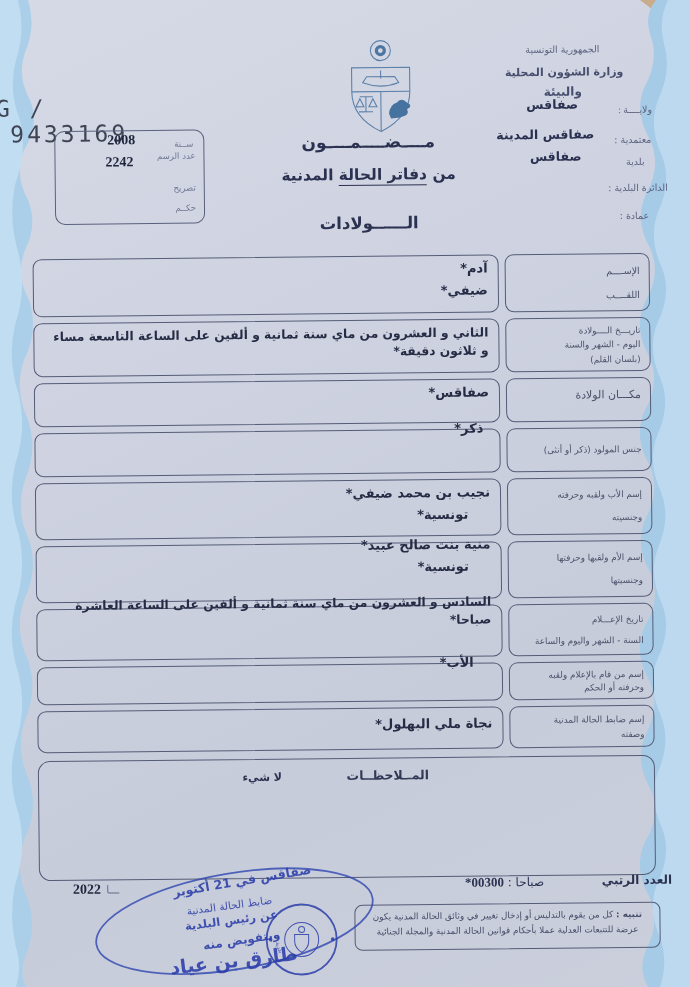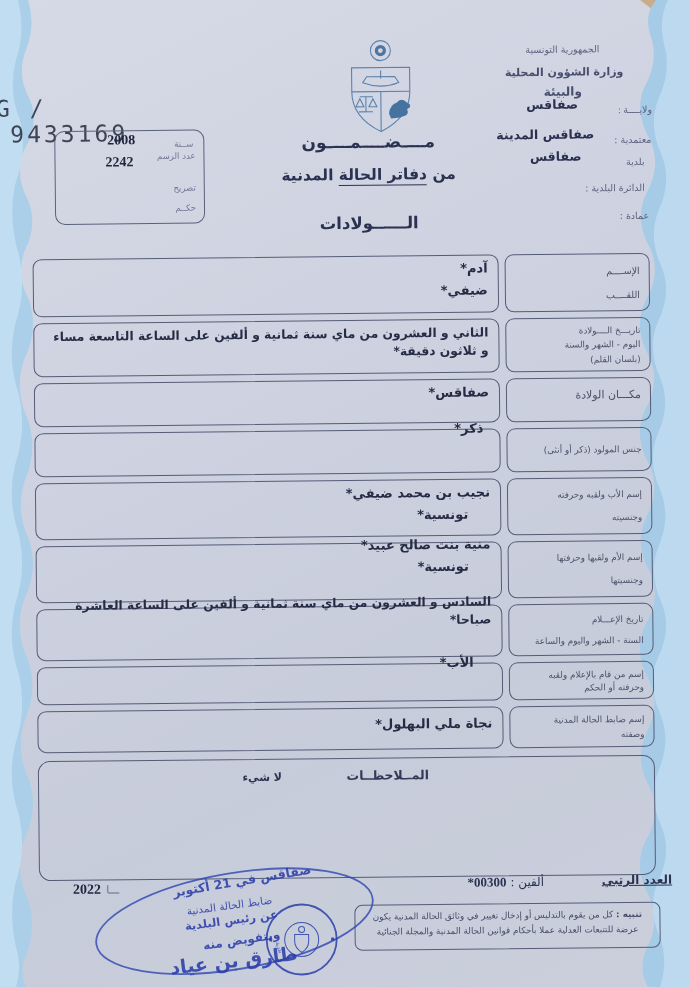--- a/index.html
+++ b/index.html
@@ -88,21 +88,21 @@
 
     <div class="abs hdr-lbl" style="right:58px;top:46px;width:130px;text-align:center;">الجمهورية التونسية</div>
     <div class="abs hdr-lbl" style="right:44px;top:68px;width:155px;text-align:center;font-size:11px;color:#474e6e;font-weight:600;">وزارة الشؤون المحلية</div>
     <div class="abs hdr-lbl" style="right:88px;top:87px;width:70px;text-align:center;font-size:12px;color:#474e6e;font-weight:600;">والبيئة</div>
     <span class="abs hdr-lbl" style="right:34px;top:107px;font-family:Liberation Serif, serif;">ولايــــة :</span>
     <span class="abs hdr-val" style="right:108px;top:99px;">صفاقس</span>
     <span class="abs hdr-lbl" style="right:35px;top:137px;">معتمدية :</span>
     <span class="abs hdr-val" style="right:92px;top:129px;">صفاقس المدينة</span>
     <span class="abs hdr-lbl" style="right:42px;top:159px;">بلدية</span>
     <span class="abs hdr-val" style="right:105px;top:151px;">صفاقس</span>
-    <span class="abs hdr-lbl" style="right:42px;top:185px;">الدائرة البلدية :</span>
+    <span class="abs hdr-lbl" style="right:19px;top:185px;">الدائرة البلدية :</span>
     <span class="abs hdr-lbl" style="right:38px;top:213px;">عمادة :</span>
 
     <svg class="abs" style="left:340px;top:38px;" width="90" height="100" viewBox="0 0 90 100">
       <circle class="ln" cx="45" cy="13" r="10"></circle>
       <circle cx="45" cy="13" r="4" fill="none" stroke="#4d76a2" stroke-width="3.2"></circle>
       <path class="ln" d="M16,30 h58 v24 c0,20 -13,32 -29,40 c-16,-8 -29,-20 -29,-40 z"></path>
       <path class="ln" d="M45,33 v8 M27,45 q18,7 36,0 l-4,-6 h-28 z"></path>
       <path class="ln" d="M16,54 h58 M45,54 v40"></path>
       <path class="ln" d="M30,59 v15 M23,74 h14 M24,61 l-4,8 h8 z M37,61 l-4,8 h8 z M24,59 h13"></path>
       <path fill="#46729f" d="M53,76 q1,-9 8,-11 q3,-4 7,-2 l4,3 q3,1 2,4 l-3,2 q2,4 -1,6 l-6,2 l-9,1 z"></path>
@@ -205,23 +205,23 @@
           <span>نجاة ملي البهلول*</span>
         </div>
       </div>
 
       <div class="remarks">
         <span class="rem-title">المــلاحظــات</span>
         <span class="rem-val">لا شيء</span>
       </div>
     </div>
 
-    <span class="abs foot" style="right:22px;top:876px;font-weight:600;text-decoration:underline;">العدد الرتبي</span>
+    <span class="abs foot" style="right:22px;top:876px;font-weight:600;">العدد الرتبي</span>
     <span class="abs foot" style="right:150px;top:876px;">
-      <span>ألفين :</span>
+      <span>صباحا :</span>
       <span class="price-val">00300*</span>
     </span>
     <span class="abs" style="right:575px;top:876px;direction:rtl;">
       <span style="color:#6a7089;font-size:11px;">ـــا</span>
       <span class="yr">2022</span>
     </span>
 
     <div class="abs notebox" style="right:34px;left:358px;top:905px;">
       <span style="font-weight:600;">تنبيه :</span>
       <span>كل من يقوم بالتدليس أو إدخال تغيير في وثائق الحالة المدنية يكون عرضة للتتبعات العدلية عملا بأحكام قوانين الحالة المدنية والمجلة الجنائية</span>

